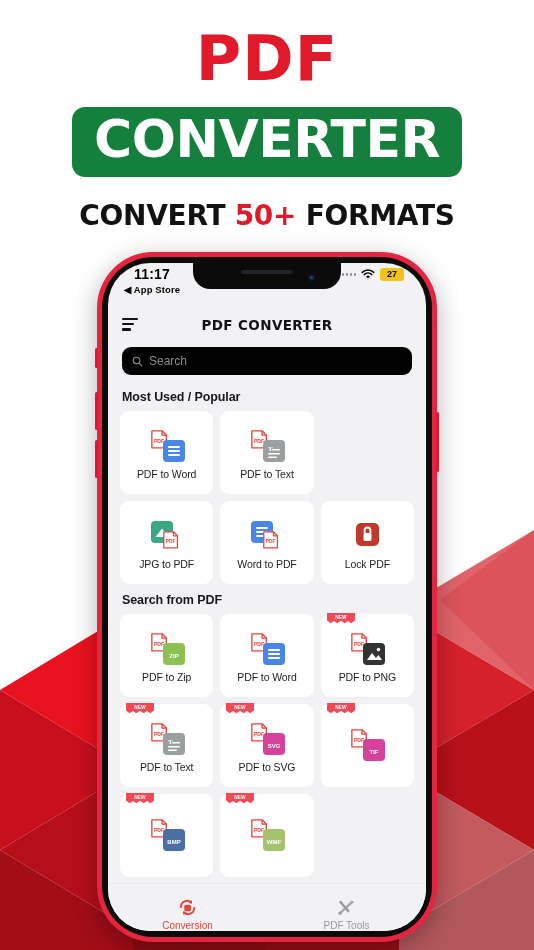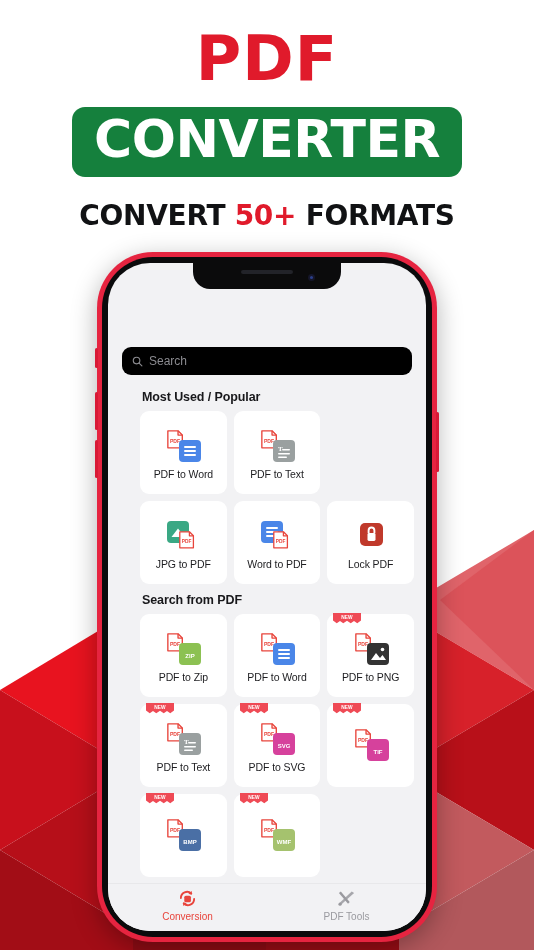--- a/index.html
+++ b/index.html
@@ -111,21 +111,21 @@
     position:absolute; left:14px; top:84px; right:14px; height:28px;
     background:#000000; border-radius:9px; display:flex; align-items:center;
     padding:0 10px; gap:6px; z-index:9;
   }
   .search-ic { width:11px; height:11px; flex:none; }
   .search-ph { font-size:12px; color:#8b8b90; }
 
   
   .content {
     position:absolute; left:0; top:118px; right:0; bottom:48px;
-    overflow:hidden; z-index:8;margin-left:20px;
+    overflow:hidden; z-index:8;
   }
   .sec-title {
     font-size:12.5px; font-weight:bold; color:#18181b;
     padding:9px 0 7px 14px; letter-spacing:-0.1px;
   }
   .grid { display:grid; grid-template-columns:repeat(3,1fr); gap:7px; padding:0 12px; }
   .card {
     background:#ffffff; border-radius:9px; height:83px;
     display:flex; flex-direction:column; align-items:center; justify-content:center;
     position:relative; gap:4px;
@@ -138,21 +138,21 @@
   }
 
   
   .tabbar {
     position:absolute; left:0; bottom:0; width:100%; height:48px;
     background:#f2f2f4; display:flex; z-index:11;
     border-top:1px solid rgba(0,0,0,0.04);
   }
   .tab {
     flex:1; display:flex; flex-direction:column; align-items:center;
-    justify-content:flex-start; padding-top:5px; gap:3px;
+    justify-content:flex-end; padding-top:5px; gap:3px;
   }
   .tab-ic { width:21px; height:19px; }
   .tab-lb { font-size:10px; }
   .tab.active .tab-lb { color:#e8453c; }
   .tab.inactive .tab-lb { color:#9a9a9f; }
   .home-ind {
     position:absolute; left:50%; transform:translateX(-50%); bottom:6px;
     width:104px; height:4px; border-radius:2px; background:#0e0e10;
   }
 </style>
@@ -197,21 +197,47 @@
 
   <div class="phone-bezel"></div>
 
   <div class="screen">
 
     <div class="notch">
       <div class="notch-speaker"></div>
       <div class="notch-cam"></div>
     </div>
 
-
+    <div class="statusbar">
+      <div class="sb-time">11:17</div>
+      <div class="sb-back">◀ App Store</div>
+      <div class="sb-right">
+        <div class="sb-dots">
+          <i></i>
+            <i></i>
+            <i></i>
+            <i></i>
+        </div>
+        <svg width="14" height="11" viewBox="0 0 16 12">
+          <path d="M8 10.6 5.8 8.2a3.2 3.2 0 0 1 4.4 0Z" fill="#000"></path>
+          <path d="M3.7 6.1a6.3 6.3 0 0 1 8.6 0" stroke="#000" stroke-width="1.7" fill="none" stroke-linecap="round"></path>
+          <path d="M1.4 3.6a9.6 9.6 0 0 1 13.2 0" stroke="#000" stroke-width="1.7" fill="none" stroke-linecap="round"></path>
+        </svg>
+        <div class="sb-batt">27</div>
+      </div>
+    </div>
+
+    <div class="navbar">
+      <div class="hamburger">
+          <i></i>
+          <i></i>
+          <i></i>
+        </div>
+      <div class="nav-title">PDF CONVERTER</div>
+    </div>
 
     <div class="searchbar">
       <svg class="search-ic" viewBox="0 0 14 14">
         <circle cx="5.8" cy="5.8" r="4.2" stroke="#8b8b90" stroke-width="1.4" fill="none"></circle>
         <line x1="9" y1="9" x2="12.6" y2="12.6" stroke="#8b8b90" stroke-width="1.4" stroke-linecap="round"></line>
       </svg>
       <span class="search-ph">Search</span>
     </div>
 
     <div class="content" id="content">

